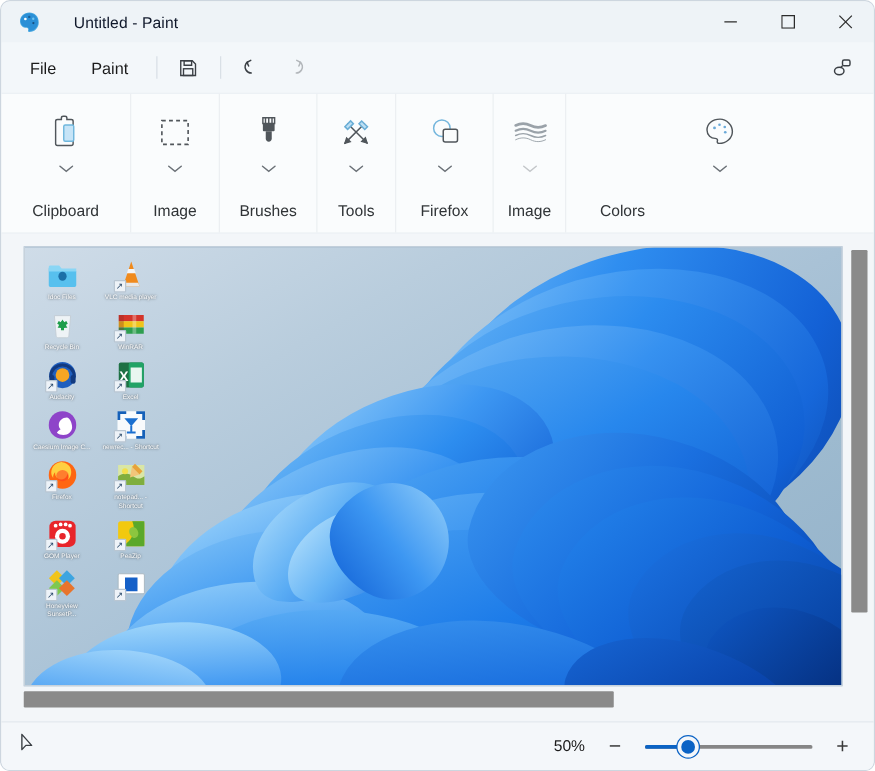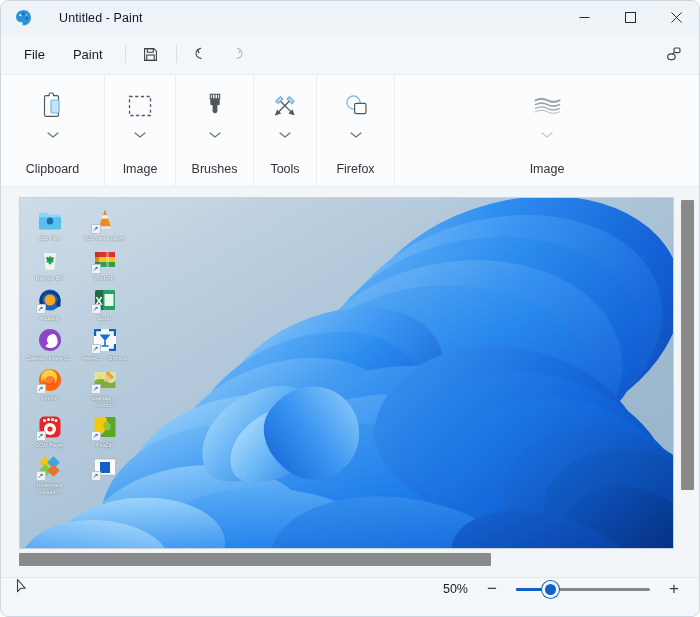--- a/index.html
+++ b/index.html
@@ -165,21 +165,21 @@
     position: absolute; left: 0; top: 3px;
     width: 13px; height: 290px;
     background: #8a8a8a; border-radius: 1px;
   }
 
   
   .statusbar {
     height: 39px; flex: 0 0 39px;
     background: #f4f7fa;
     border-top: 1px solid #e3e9ee;
-    display: flex; align-items: flex-start;
+    display: flex; align-items: center;
     padding: 0 14px;
     position: relative;
   }
   .status-left { display: flex; align-items: center; gap: 6px; }
   .status-right {
     position: absolute; right: 14px;
     display: flex; align-items: center; gap: 13px;
   }
   .zoom-pct { font-size: 12.5px; color: #1b1b1b; min-width: 34px; text-align: right; }
   .zbtn {
@@ -360,20 +360,39 @@
         </svg>
       </div>
       <div class="rchev dim">
         <svg width="12" height="8" viewBox="0 0 12 8">
             <path d="M1 2l5 4 5-4" fill="none" stroke="#6b7177" stroke-width="1.2" stroke-linecap="round"></path>
           </svg>
       </div>
       <div class="rlabel">Image</div>
     </div>
 
+    <div class="rgroup" style="width:auto">
+      <div style="width:90px">
+        <div class="rglyph">
+          <svg width="30" height="28" viewBox="0 0 30 28" fill="none" stroke="#50565b" stroke-width="1.15">
+            <path d="M15 3.3C8.8 3.3 4.6 7.1 4.6 12c0 4.3 3.4 6.7 6.4 6.7 1.2 0 2 .6 2 1.5 0 .4-.2.8-.2 1.2 0 .8.6 1.3 1.5 1.3 5.7 0 10.6-4.1 10.6-9.6 0-5-4.5-9.8-9.9-9.8z"></path>
+            <circle cx="10.6" cy="10.3" r="1.15" fill="#6aa9d8" stroke="none"></circle>
+            <circle cx="14.6" cy="7.8" r="1.05" fill="#6aa9d8" stroke="none"></circle>
+            <circle cx="18.8" cy="9.6" r="1.05" fill="#6aa9d8" stroke="none"></circle>
+            <circle cx="19.2" cy="13.8" r="1.05" fill="#6aa9d8" stroke="none"></circle>
+          </svg>
+        </div>
+        <div class="rchev">
+          <svg width="12" height="8" viewBox="0 0 12 8">
+              <path d="M1 2l5 4 5-4" fill="none" stroke="#6b7177" stroke-width="1.2" stroke-linecap="round"></path>
+            </svg>
+        </div>
+        <div class="rlabel" style="width:90px">Colors</div>
+      </div>
+    </div>
   </div>
 
   <div class="workarea">
 
     <div class="canvas-wrap">
       <div class="wall"></div>
 
       <div class="bloom">
         <div class="shadowcore" style="left:300px; top:160px; width:300px; height:200px; background:radial-gradient(ellipse at 40% 40%, #0d3f86 0%, #0a2d63 50%, rgba(10,45,99,0) 75%);"></div>
 

